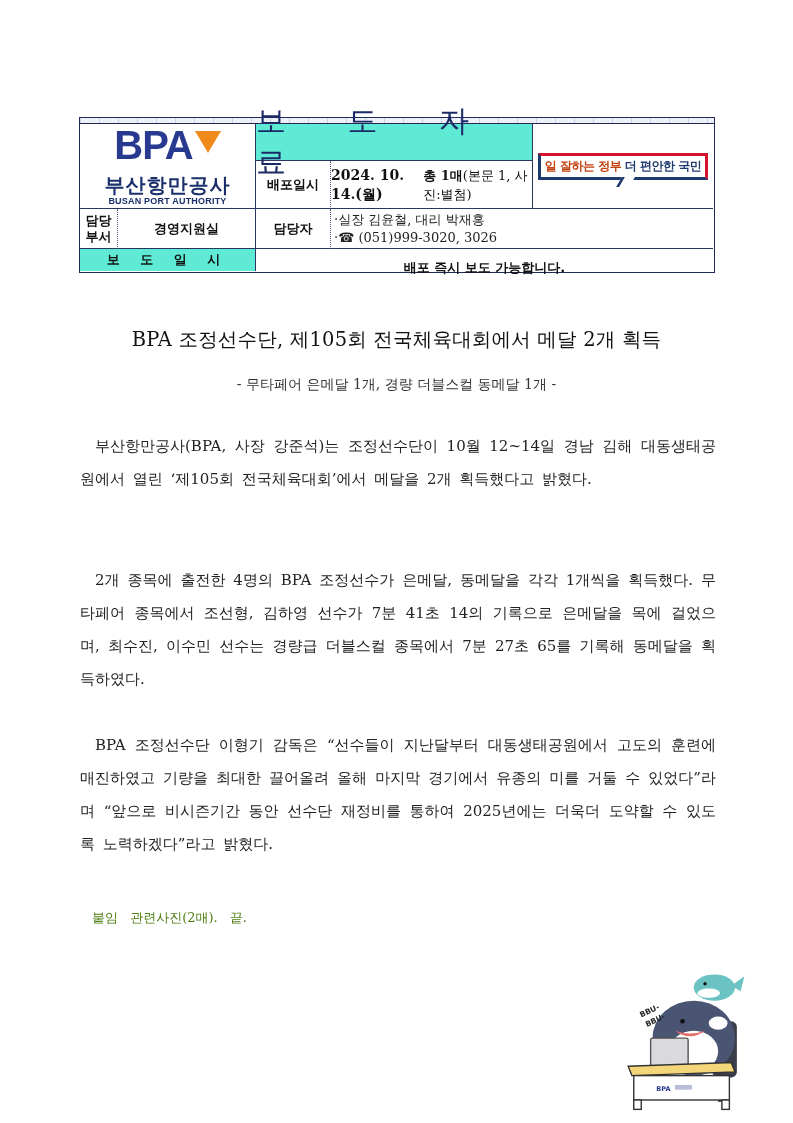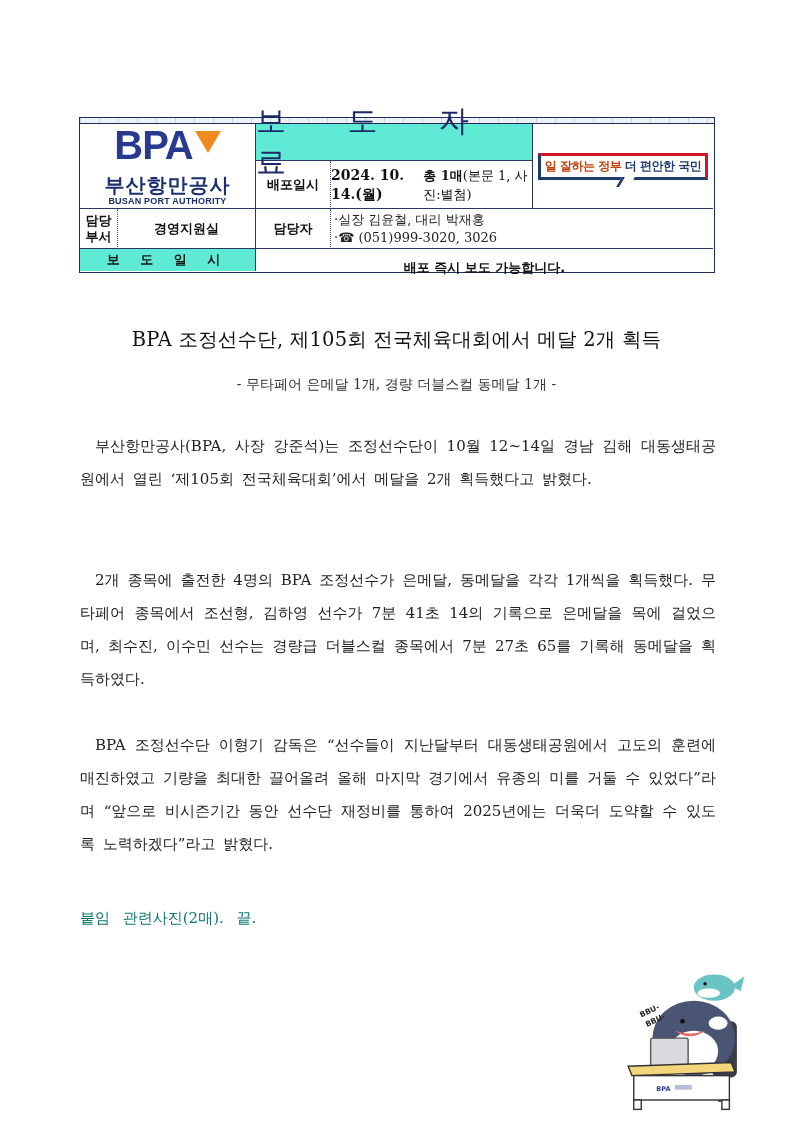--- a/index.html
+++ b/index.html
@@ -58,21 +58,21 @@
 
   
   .headline { position:absolute; left:0; width:793px; top:326px; text-align:center;
               font-size:19.5px; color:#111; letter-spacing:0.2px; }
   .subline { position:absolute; left:0; width:793px; top:376px; text-align:center; font-size:14px; color:#333; }
   .para { position:absolute; left:80px; width:636px; font-size:15px; line-height:33px;
           text-align:justify; text-align-last:left; color:#222; text-indent:15px; word-spacing:3px; }
   .p1 { top:430px; }
   .p2 { top:564px; }
   .p3 { top:729px; }
-  .attach { position:absolute; left:80px; top:909px; font-size:15px; color:#0f766e; word-spacing:8px; }
+  .attach { position:absolute; left:92px; top:909px; font-size:13px; color:#4d7c0f; word-spacing:8px; }
 
   
   .illus { position:absolute; left:600px; top:965px; width:150px; height:150px; }
 </style>
 </head>
 <body>
 
 <div class="hdr">
   <div class="ticks"></div>
 

